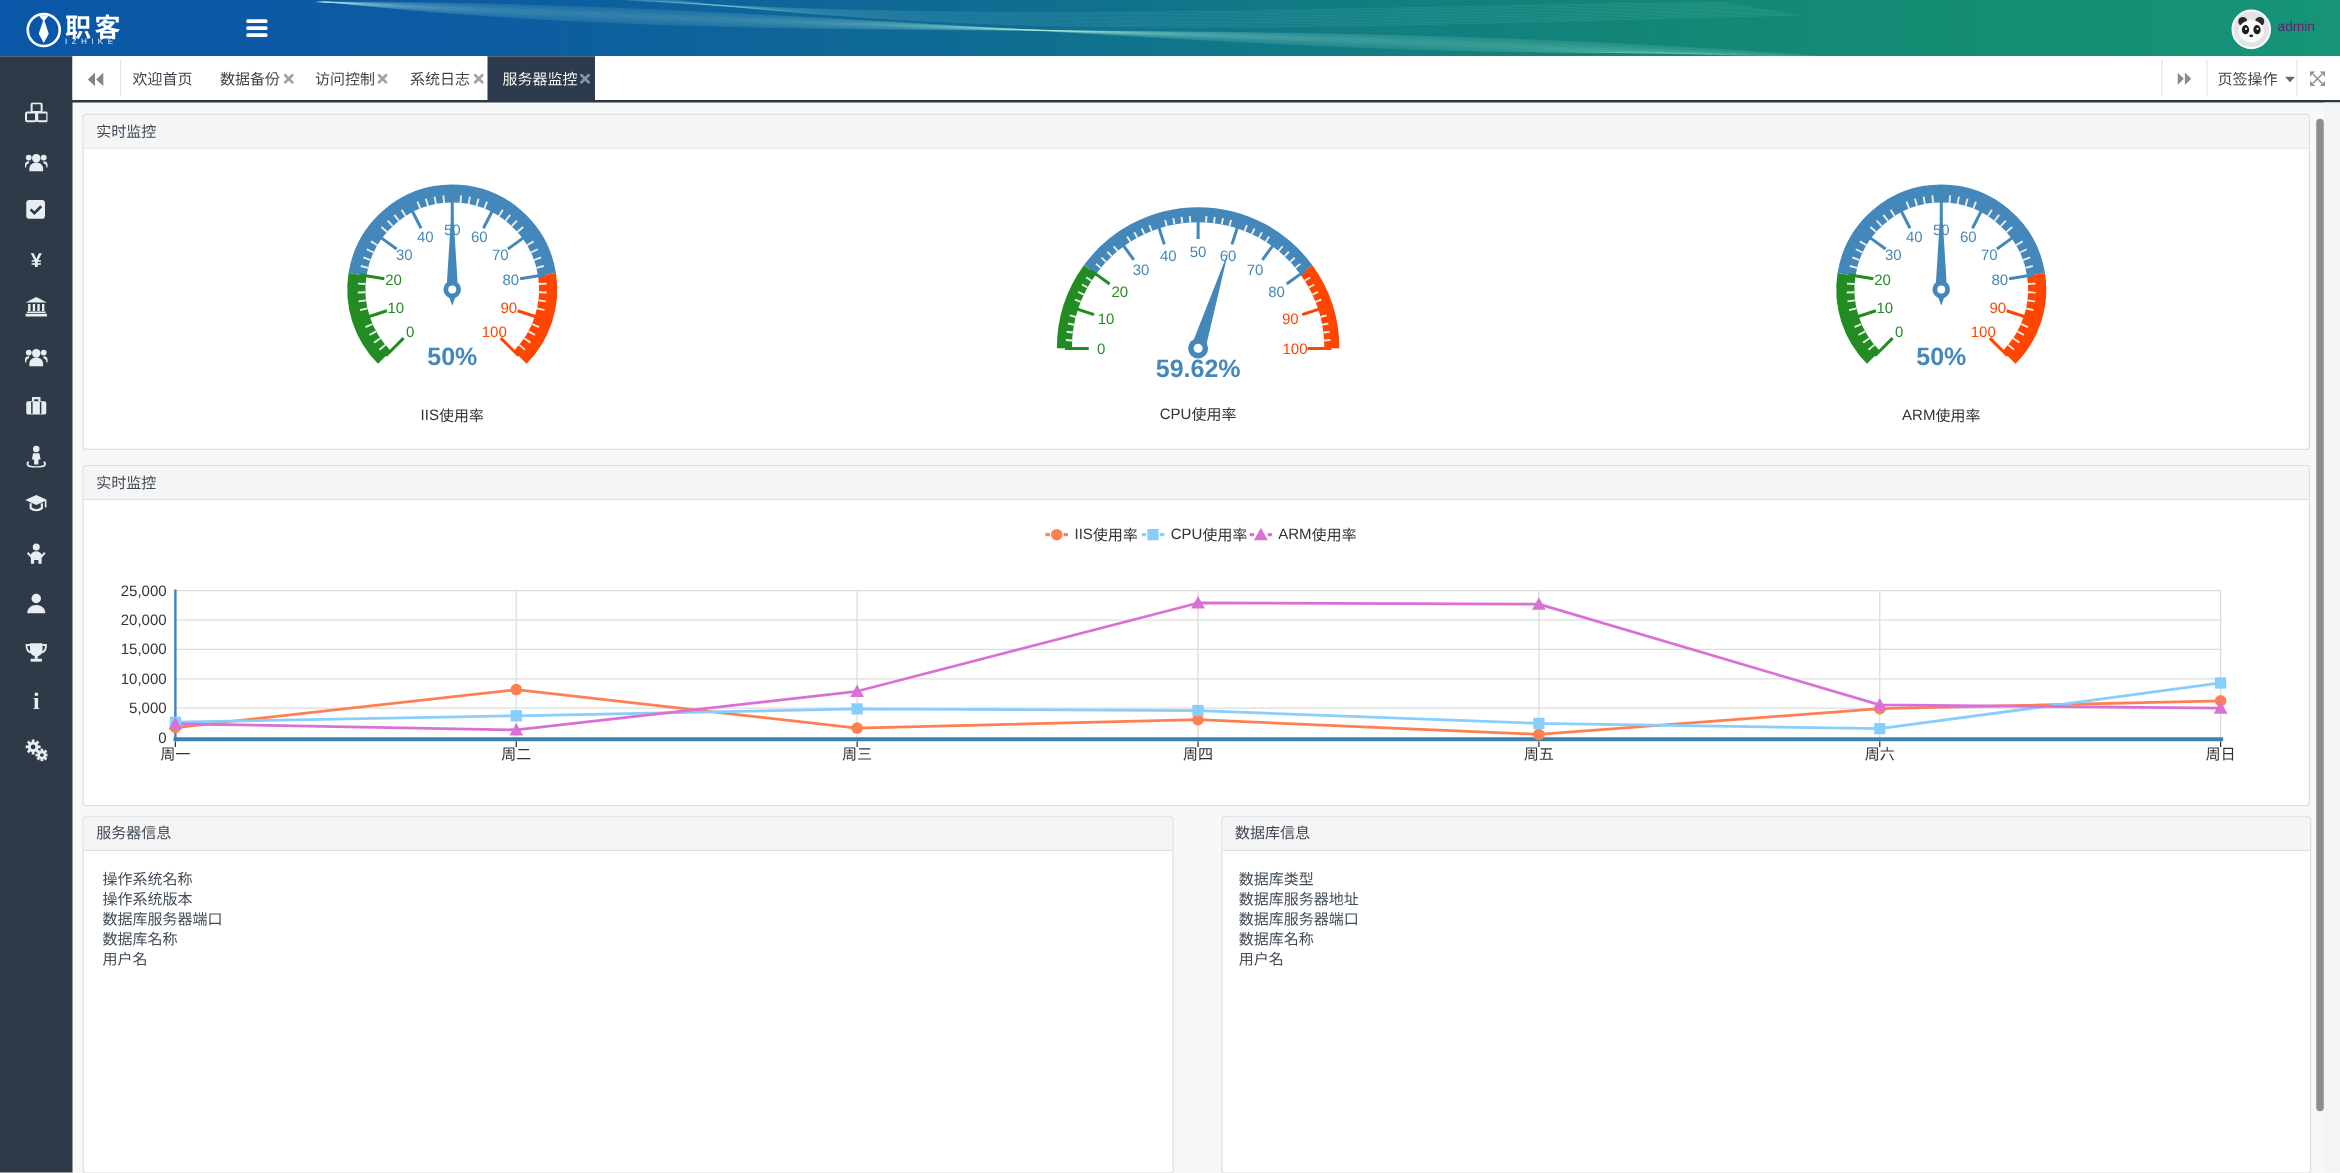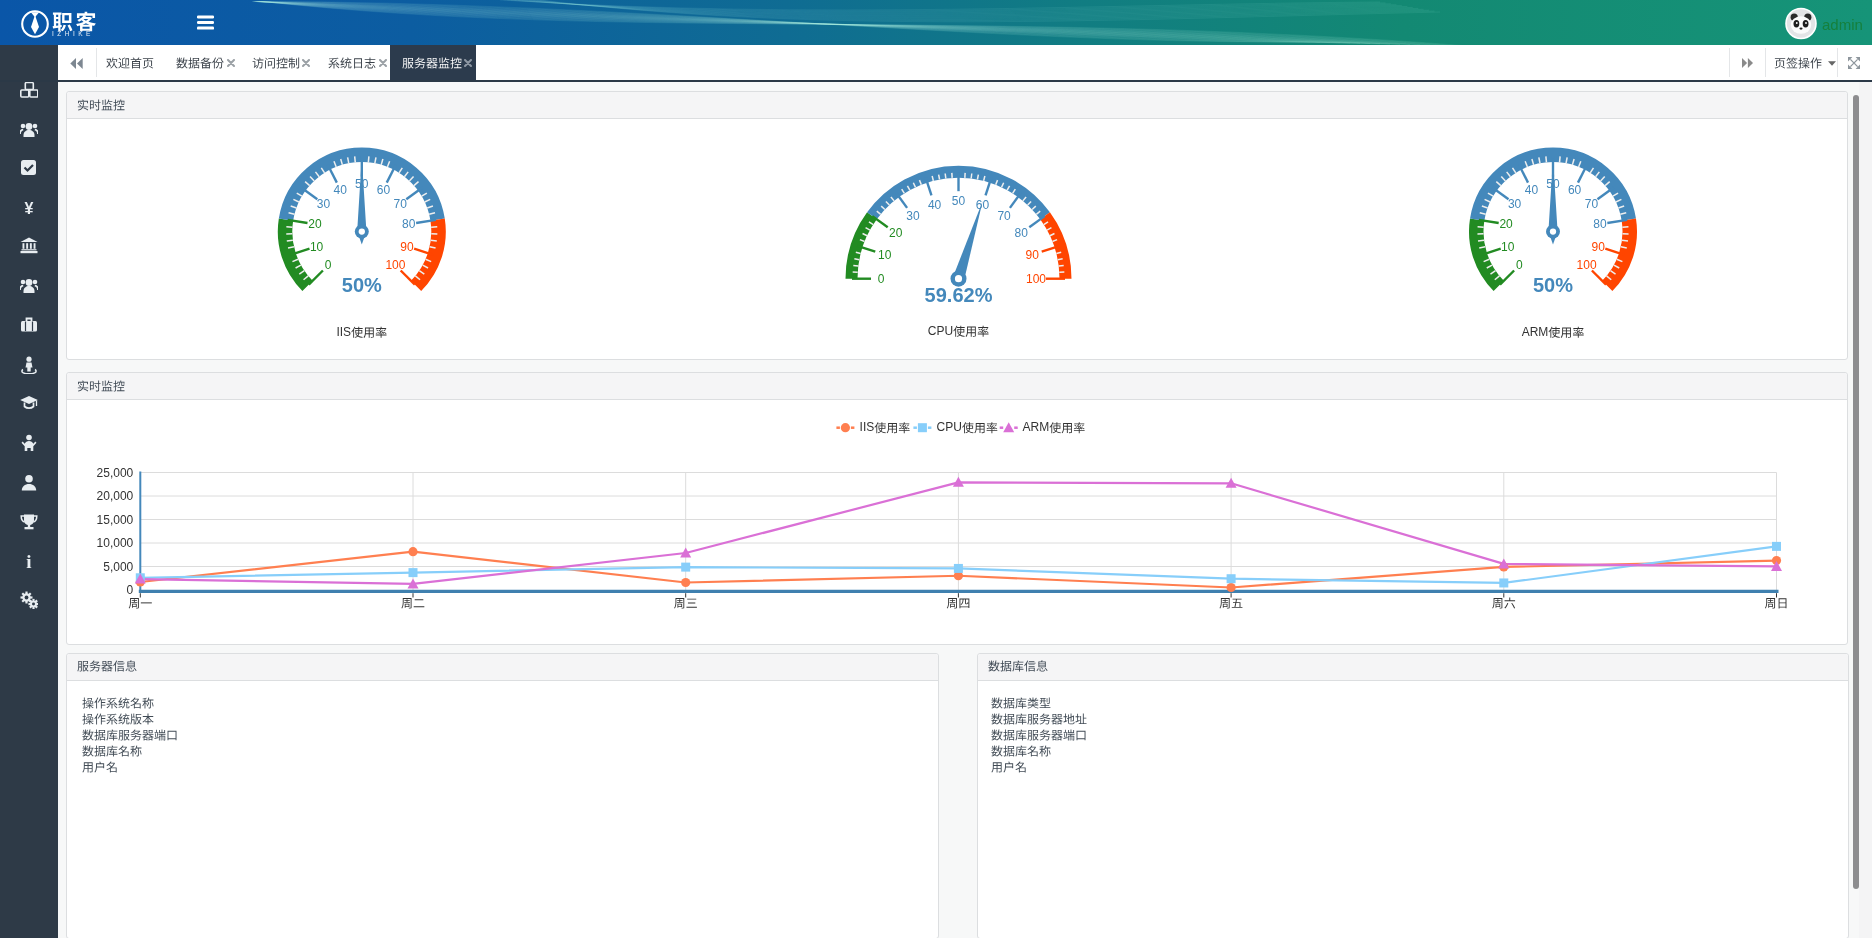--- a/index.html
+++ b/index.html
@@ -209,21 +209,21 @@
     <ellipse cx="1805.6" cy="23.8" rx="2.9" ry="3.7" fill="#1d1d1d"></ellipse>
     <circle cx="1796.8" cy="23" r="0.9" fill="#fff"></circle>
     <circle cx="1806" cy="23" r="0.9" fill="#fff"></circle>
     <ellipse cx="1801" cy="28.6" rx="1.6" ry="1.1" fill="#222"></ellipse>
   </svg>
 <svg style="position:absolute;left:51.5px;top:10.5px" width="44.5" height="21" viewBox="0 0 2119 1000" fill="#fff">
     <use href="#b804c" x="0"></use>
     <use href="#b5ba2" x="1119"></use>
   </svg>
 <div style="position:absolute;left:52px;top:29.5px;color:rgba(255,255,255,0.9);font-size:6.5px;letter-spacing:3.5px;font-family:'Liberation Sans',sans-serif">IZHIKE</div>
-<div style="position:absolute;left:1822px;top:16px;color:#15803d;font-size:15px;font-family:'Liberation Sans',sans-serif">admin</div>
+<div style="position:absolute;left:1822px;top:16px;color:#701a75;font-size:11px;font-family:'Liberation Sans',sans-serif">admin</div>
 <div style="position:absolute;left:58px;top:45px;width:1814px;height:35.7px;background:#fff"></div>
 <div style="position:absolute;left:0px;top:79.7px;width:1872px;height:2.3px;background:#2b3947"></div>
 <svg style="position:absolute;left:70px;top:57.5px" width="13" height="11" viewBox="0 0 13 11">
     <polygon points="6,0 6,11 0.3,5.5" fill="#7d8791"></polygon>
     <polygon points="12.7,0 12.7,11 7,5.5" fill="#7d8791"></polygon>
   </svg>
 <div style="position:absolute;left:95.5px;top:48px;width:1px;height:29px;background:#e4e6e8"></div>
 <svg style="position:absolute;left:106.4px;top:56.5px" width="48" height="12" viewBox="0 0 4000 1000" fill="#3c434b">
     <use href="#z6b22" x="0"></use>
     <use href="#z8fce" x="1000"></use>

